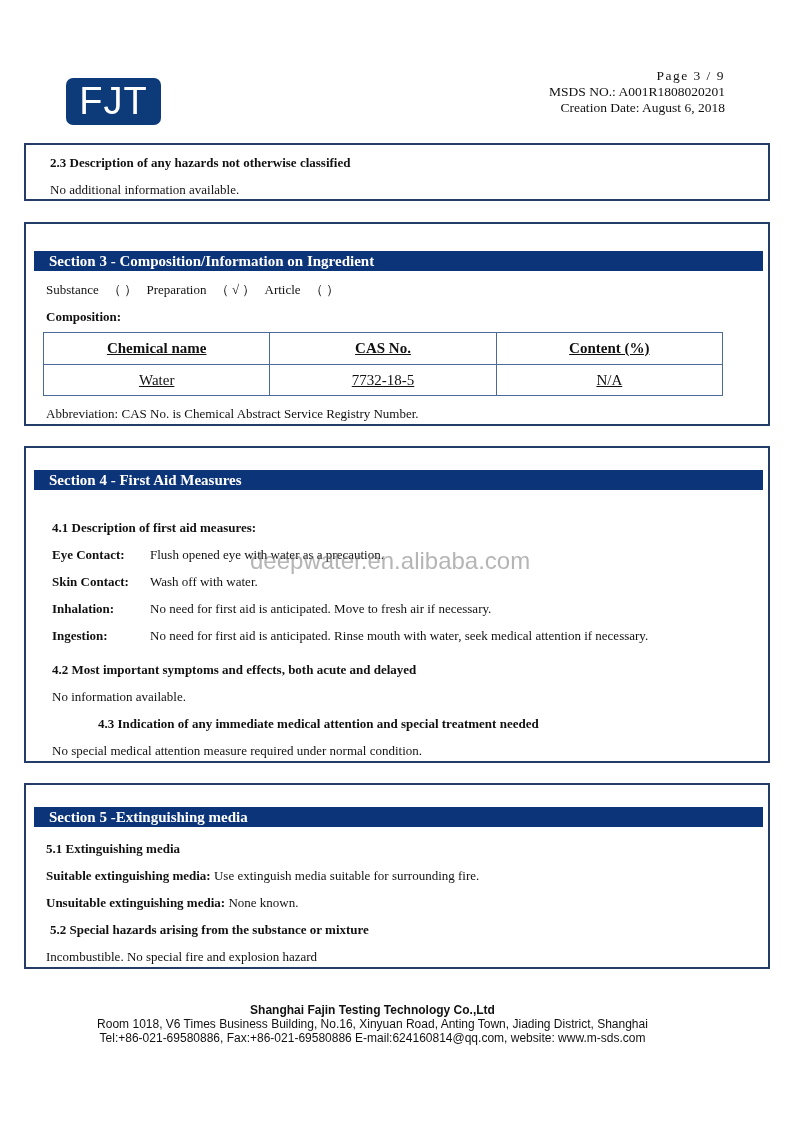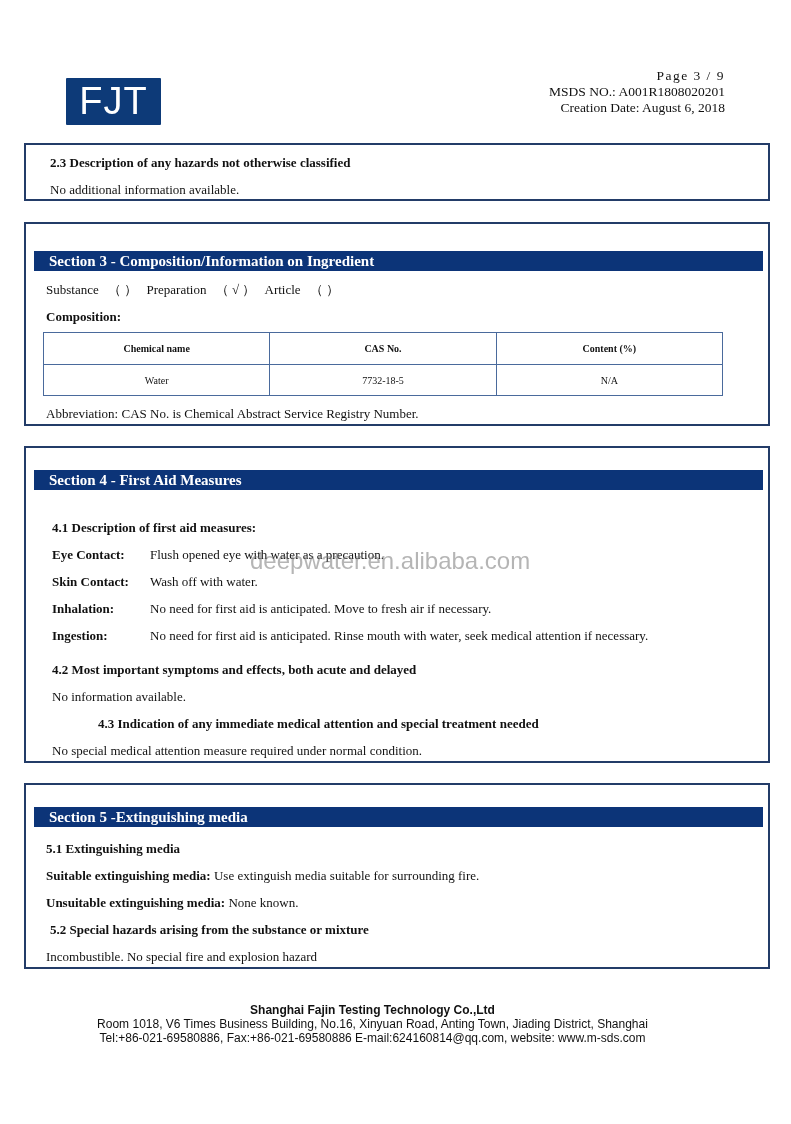--- a/index.html
+++ b/index.html
@@ -1,27 +1,27 @@
 <!DOCTYPE html>
 <html><head>
 <meta charset="utf-8">
 <style>
   html, body { margin: 0; padding: 0; background: #ffffff; }
   body { width: 791px; height: 1124px; position: relative; overflow: hidden; font-family: "Liberation Serif", serif; color: #111; }
   .abs { position: absolute; }
-  .logo { left: 66px; top: 78px; width: 95px; height: 47px; background: #0d3a78; border-radius: 1px; color: #fff;
+  .logo { left: 66px; top: 78px; width: 95px; height: 47px; background: #0d3a78; border-radius: 7px; color: #fff;
     font-family: "Liberation Sans", sans-serif; font-size: 38px; line-height: 47px; text-align: center; letter-spacing: 1px; }
   .hdr-right { right: 66px; top: 68px; text-align: right; font-size: 13.5px; line-height: 16px; }
   .hdr-right .page { letter-spacing: 1.5px; }
   .box { position: absolute; left: 24px; width: 742px; border: 2px solid #233c68; box-sizing: content-box; }
   .bar { position: absolute; left: 8px; width: 729px; height: 20px; background: #0c3478; color: #fff;
     font-family: Liberation Serif, serif; font-weight: bold; font-size: 15px; line-height: 20px; padding-left: 15px; box-sizing: border-box; }
   .t { position: absolute; font-size: 13px; line-height: 16px; white-space: nowrap; }
   .b { font-weight: bold; }
-  table.comp { position: absolute; border-collapse: collapse; font-size: 10px; }
+  table.comp { position: absolute; border-collapse: collapse; font-size: 15px; text-decoration: underline; }
   table.comp td, table.comp th { border: 1px solid #4a6a9c; text-align: center; padding: 0; }
   table.comp th { height: 31px; font-weight: bold; }
   table.comp td { height: 30px; }
   .watermark { position: absolute; left: 250px; top: 547px; font-family: "Liberation Sans", sans-serif; font-size: 24px; color: rgba(120,120,120,0.55); white-space: nowrap; }
   .footer { position: absolute; left: 8px; width: 729px; text-align: center; font-family: "Liberation Sans", sans-serif; font-size: 12px; line-height: 14px; }
 </style>
 </head>
 <body>
 
 <div class="abs logo">FJT</div>

